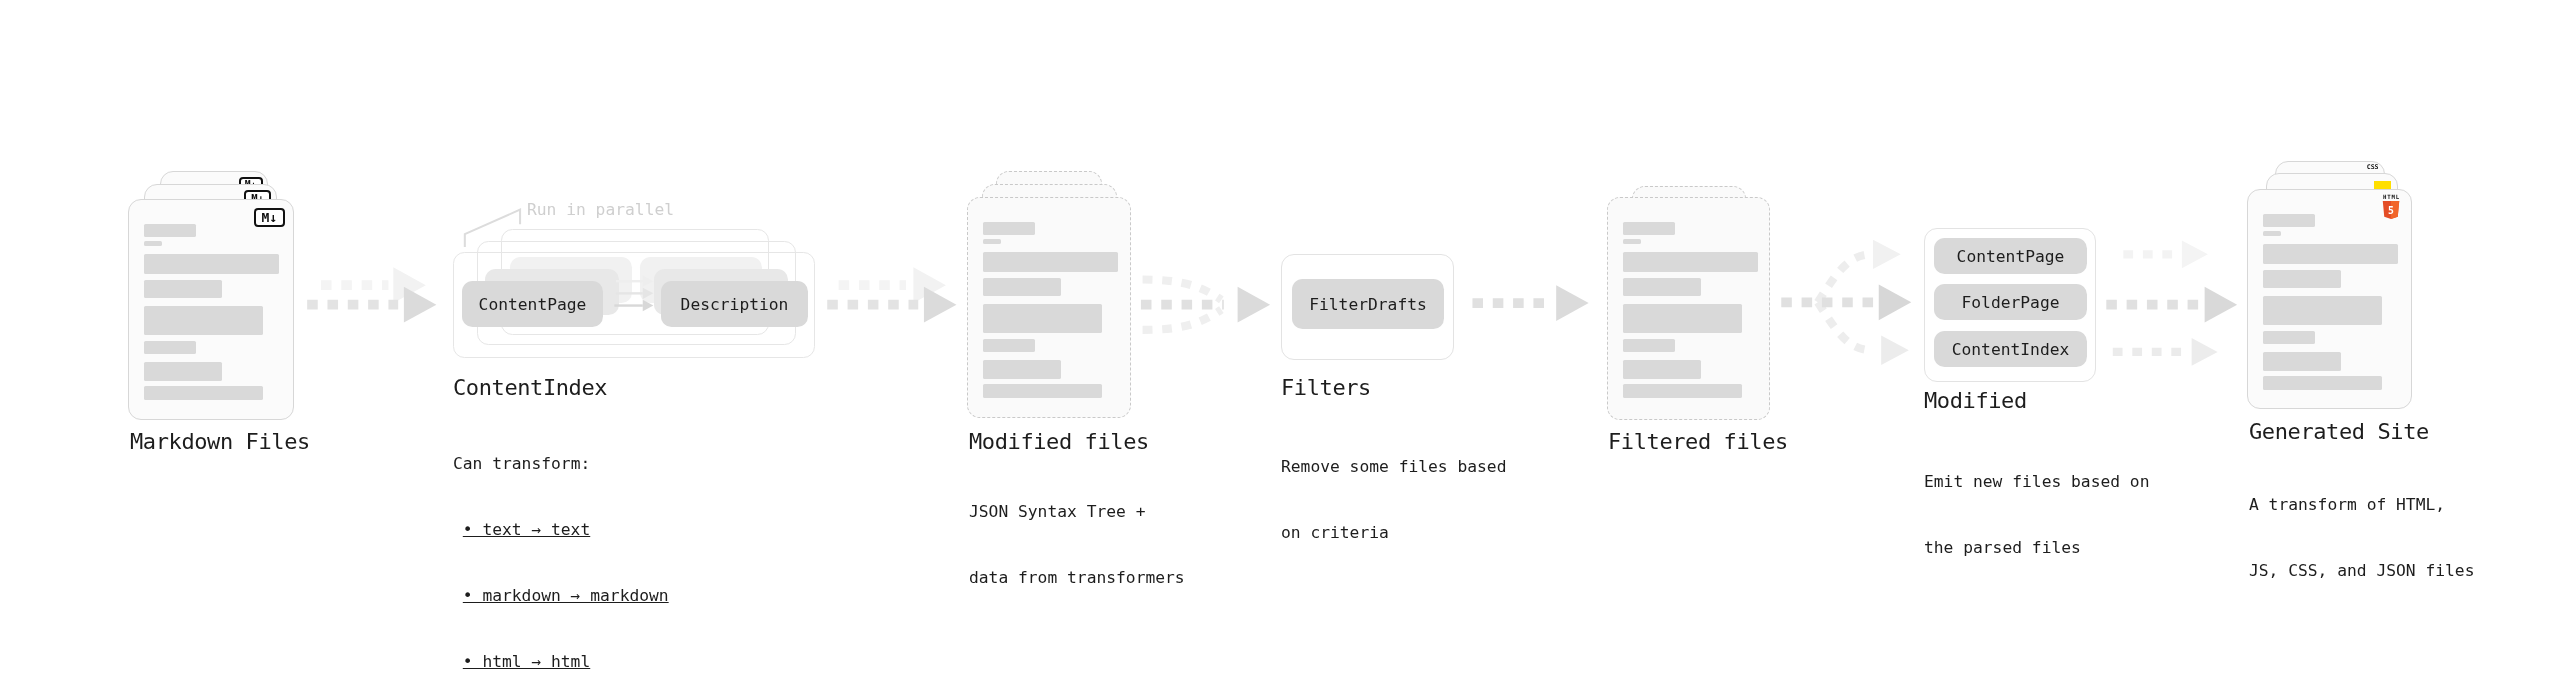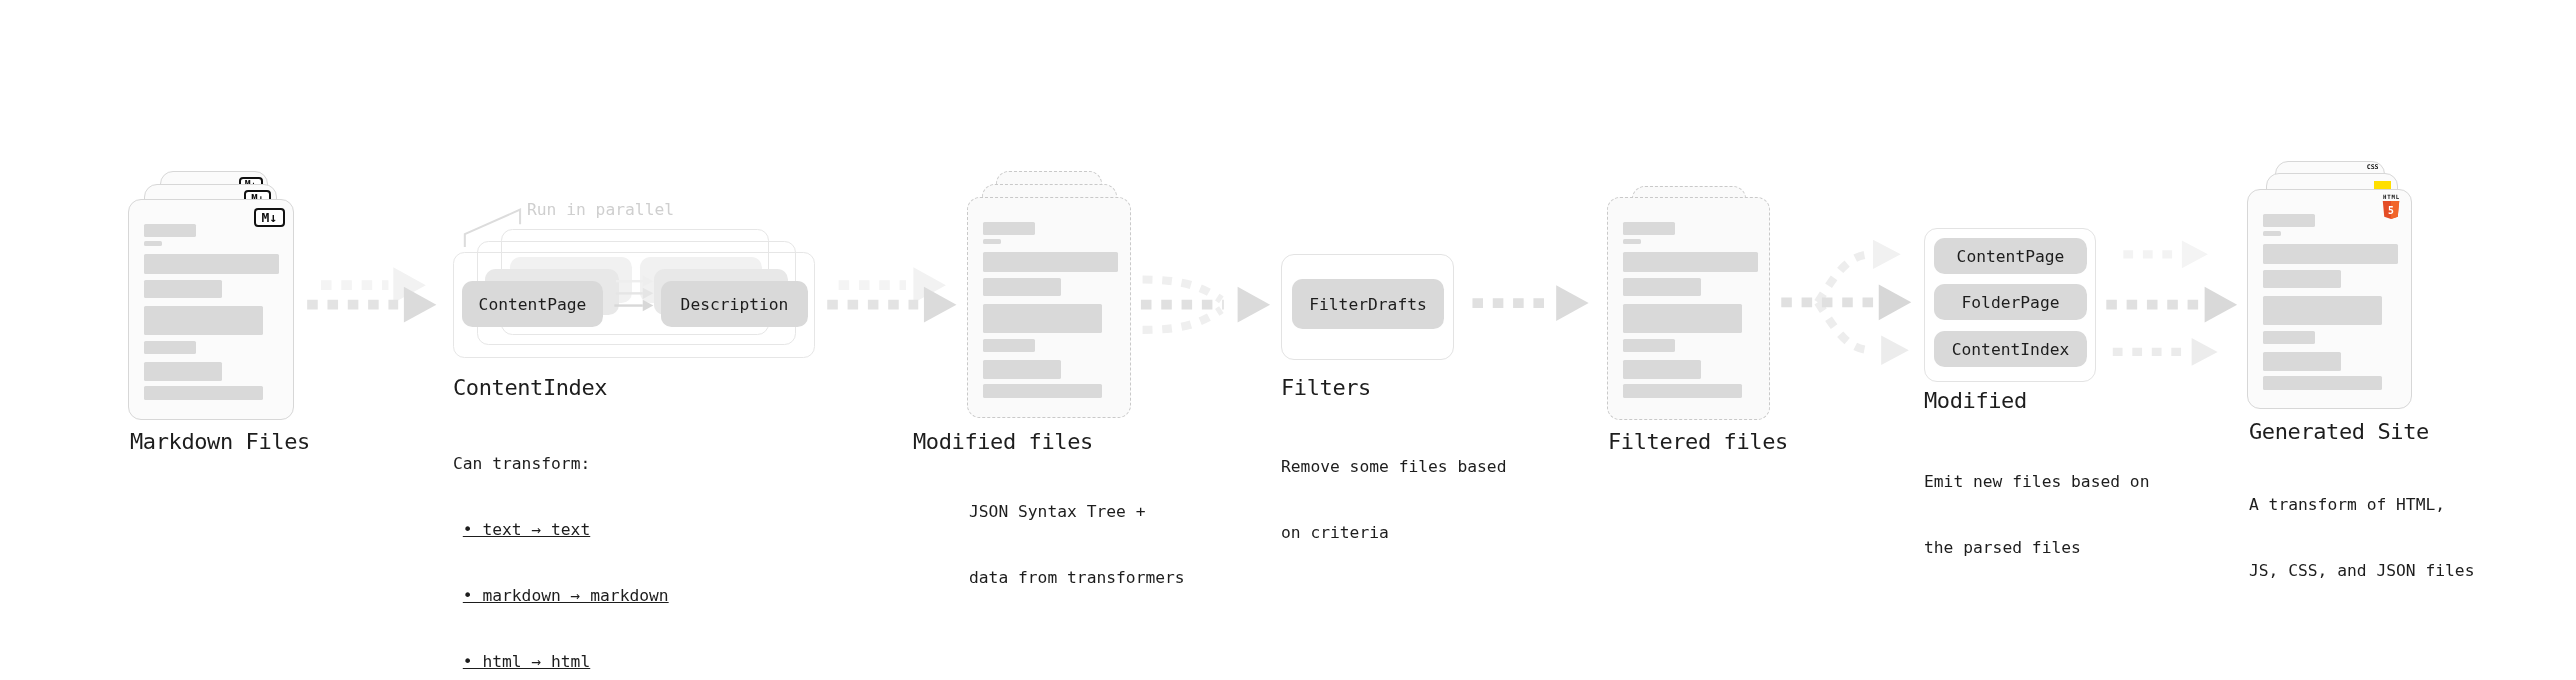--- a/index.html
+++ b/index.html
@@ -93,21 +93,21 @@
     <div class="file-card dashed" style="left:967px;top:197px;width:164px;height:221px;">
         <div class="bar" style="top: 24.4px; width: 52px; height: 12.2px;"></div>
         <div class="bar" style="top: 41px; width: 18px; height: 4.9px;"></div>
         <div class="bar" style="top: 54px; width: 135px; height: 20.3px;"></div>
         <div class="bar" style="top: 80px; width: 78px; height: 18px;"></div>
         <div class="bar" style="top: 106px; width: 119px; height: 29px;"></div>
         <div class="bar" style="top: 141px; width: 52px; height: 13px;"></div>
         <div class="bar" style="top: 162px; width: 78px; height: 18.7px;"></div>
         <div class="bar" style="top: 186px; width: 119px; height: 14px;"></div>
       </div>
-    <div class="section-title" style="left:913px;top:430px;">Modified files</div>
+    <div class="section-title" style="left:969px;top:430px;">Modified files</div>
     <div class="section-desc" style="left:969px;top:457px;">
       <div>JSON Syntax Tree +</div>
       <div>data from transformers</div>
     </div>
   </div>
 
   <div>
     <div class="panel" style="left:1281px;top:254px;width:173px;height:106px;"></div>
     <div class="pill" style="left:1292px;top:279px;width:152px;height:50px;">FilterDrafts</div>
     <div class="section-title" style="left:1281px;top:376px;">Filters</div>

